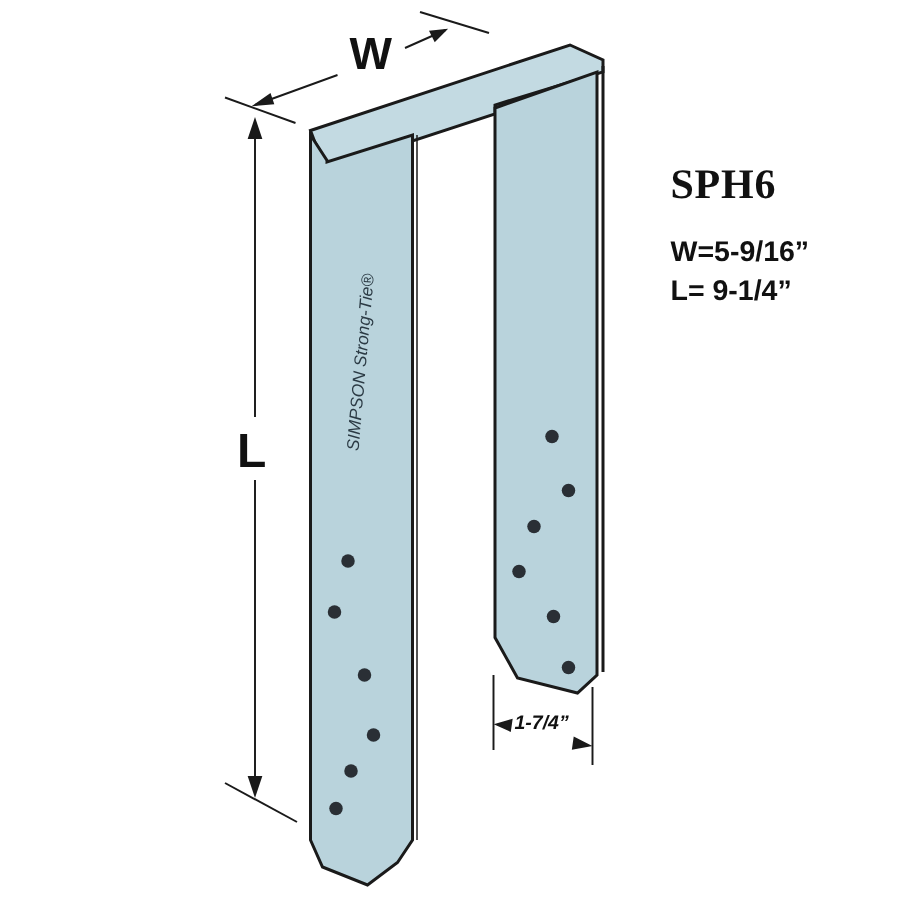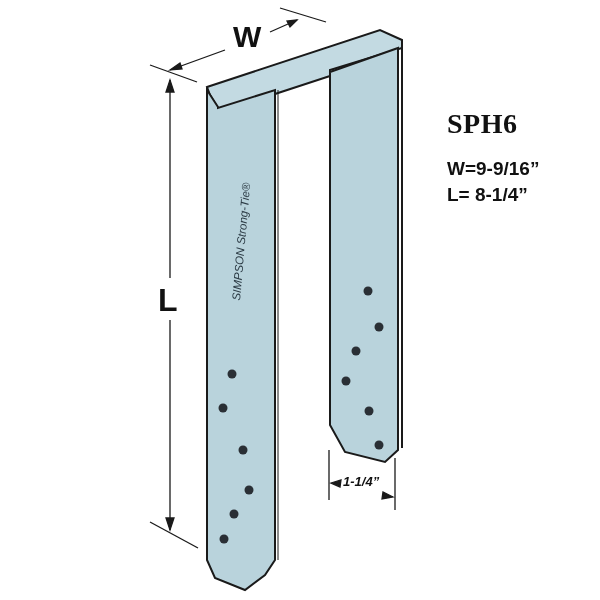--- a/index.html
+++ b/index.html
@@ -67,16 +67,16 @@
     <line x1="329" y1="450" x2="329" y2="500"></line>
     <line x1="395" y1="458" x2="395" y2="510"></line>
     <polygon points="331,483 341,480 340,487"></polygon>
     <polygon points="393,497 383,492 382,499"></polygon>
   </g>
 </svg>
 
 <div class="brand">SIMPSON Strong-Tie®</div>
 <div class="lbl bigW">W</div>
 <div class="lbl bigL">L</div>
-<div class="lbl smallDim">1-1/4”</div>
+<div class="lbl smallDim">1-7/4”</div>
 <div class="lbl model">SPH6</div>
-<div class="lbl dimw">W=9-9/16”</div>
-<div class="lbl diml">L= 8-1/4”</div>
+<div class="lbl dimw">W=5-9/16”</div>
+<div class="lbl diml">L= 9-1/4”</div>
 
 </body></html>

